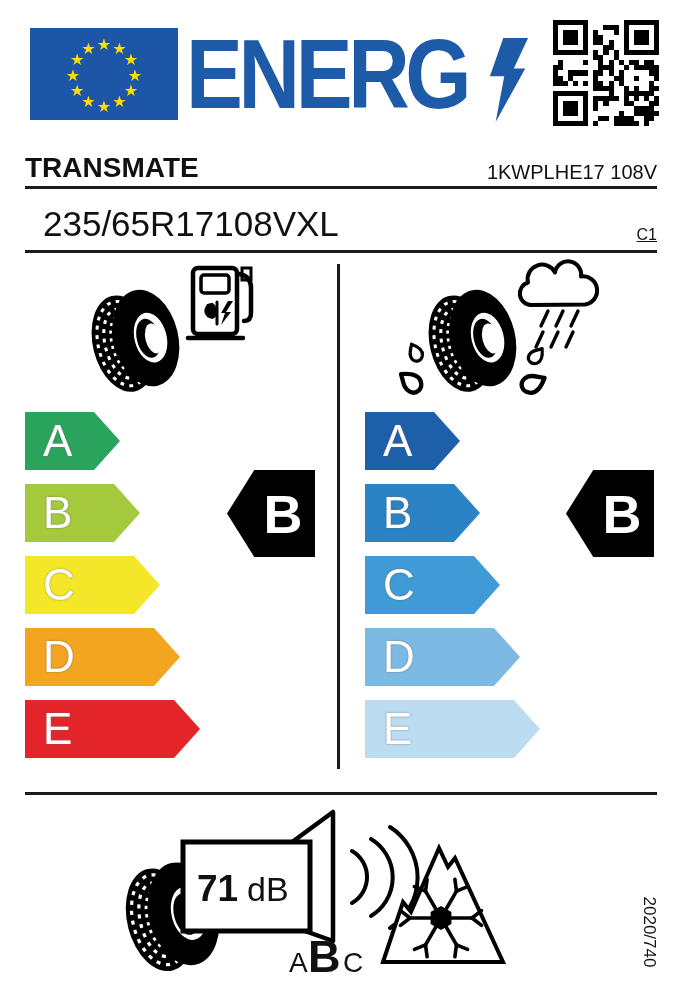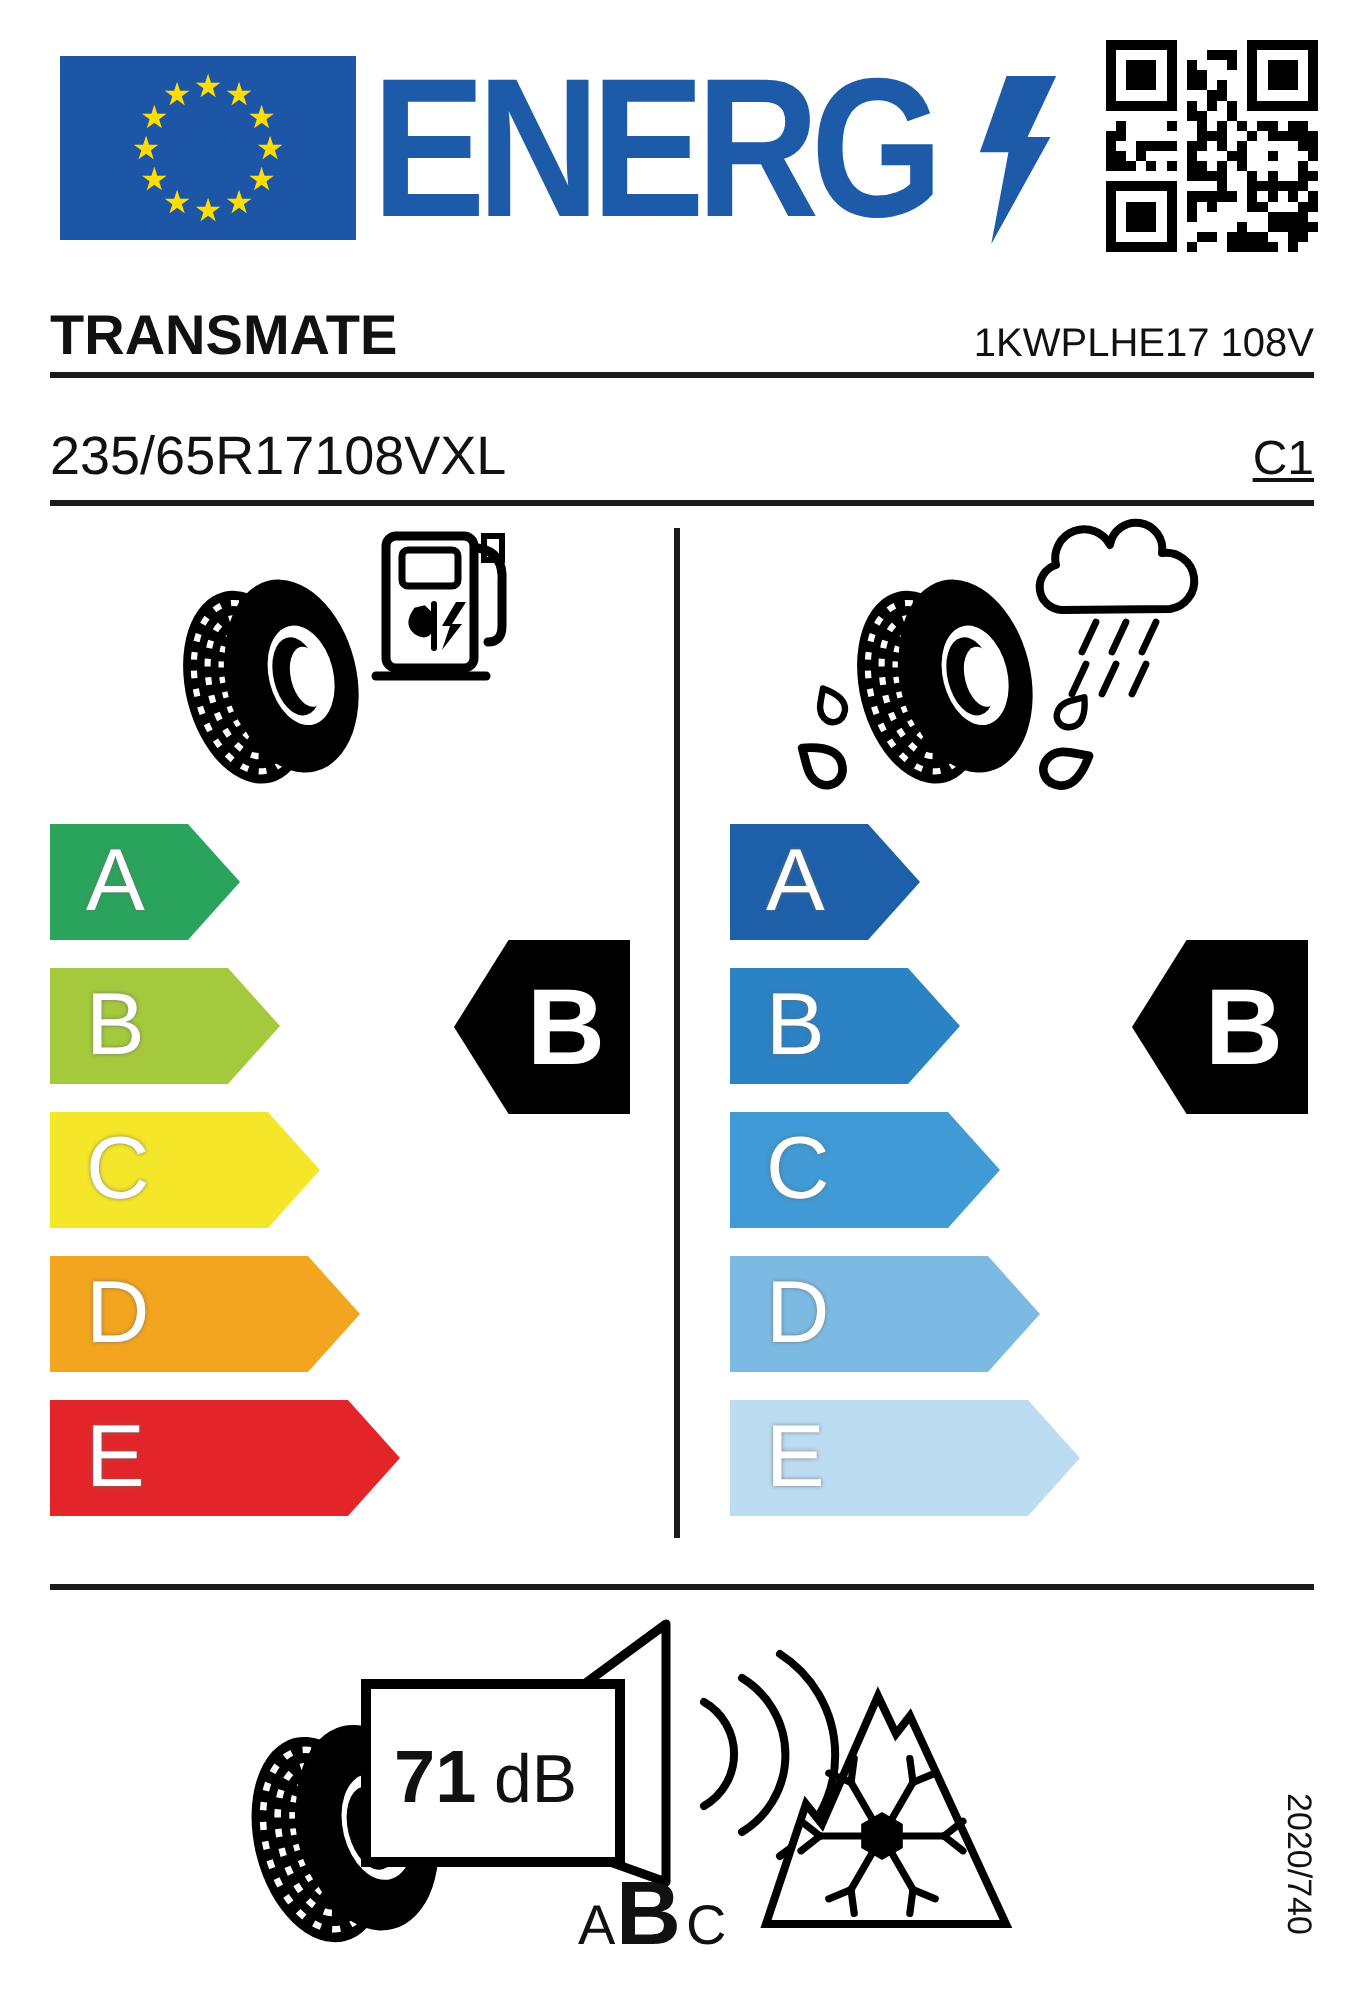--- a/index.html
+++ b/index.html
@@ -20,22 +20,22 @@
   #bolt{left:489px;top:38px;width:40px;height:84px;}
   #qr{left:553px;top:20px;width:106px;height:106px;}
 
   
   .brand-row{left:25px;top:150px;width:632px;height:34px;display:flex;justify-content:space-between;align-items:flex-end;}
   #brand{font-size:28px;font-weight:bold;letter-spacing:0px;}
   #product-code{font-size:20px;}
   .rule{left:25px;width:632px;height:3px;background:#1a1a1a;}
   #rule1{top:186px;}
   .size-row{left:25px;top:200px;width:632px;height:44px;display:flex;justify-content:space-between;align-items:flex-end;}
-  #tyre-size{font-size:27px;}
-  #tyre-class{font-size:24px;text-decoration:underline;}
+  #tyre-size{font-size:35px;margin-left:18px;}
+  #tyre-class{font-size:16px;text-decoration:underline;}
   #rule2{top:250px;}
   #rule3{top:792px;}
 
   #center-divider{left:337px;top:264px;width:3px;height:505px;background:#1a1a1a;}
 
   
   .scale{width:230px;height:346px;}
   #fuel-scale{left:25px;top:412px;}
   #wet-scale{left:365px;top:412px;}
   .class-arrow{

